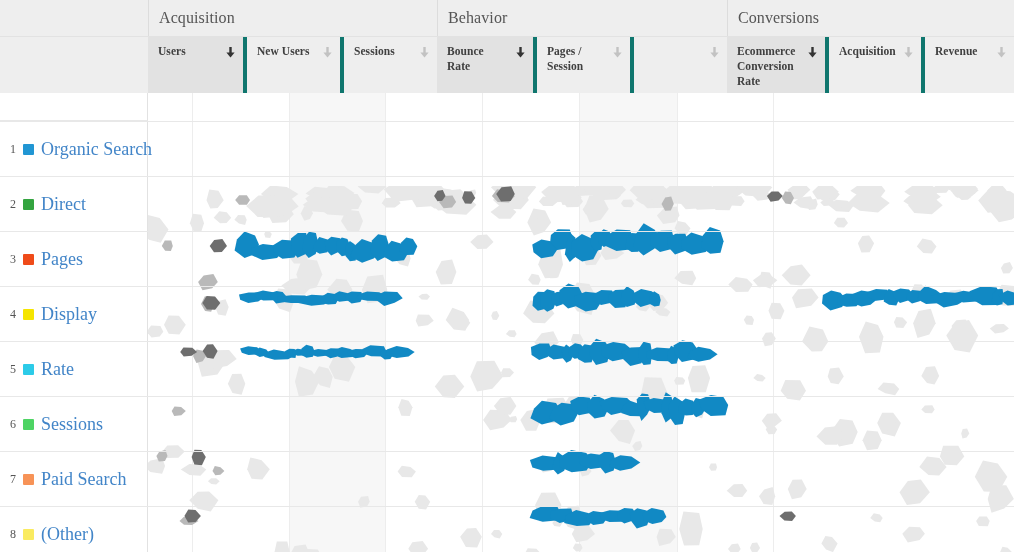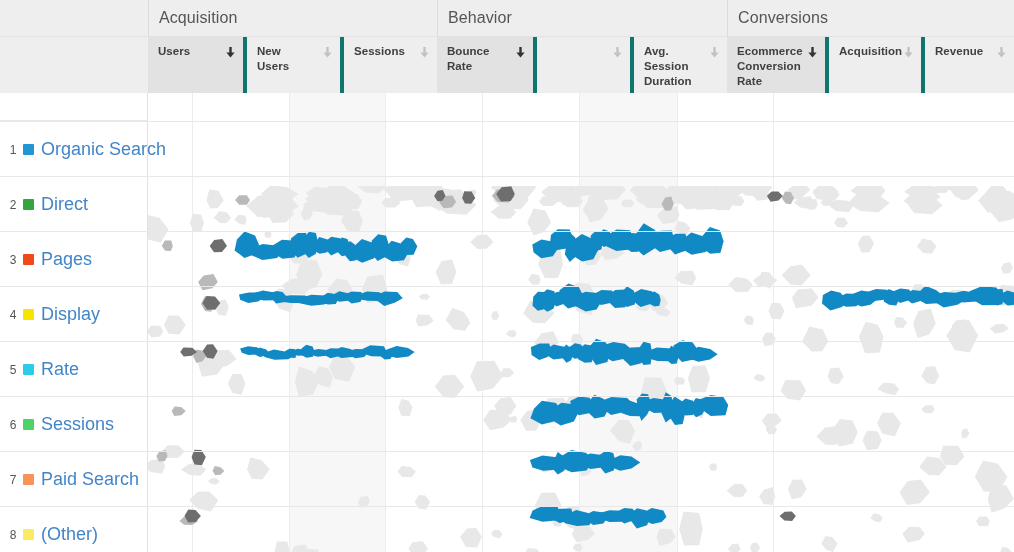--- a/index.html
+++ b/index.html
@@ -18,20 +18,21 @@
     height: 552px;
     background: #ffffff;
   }
 
   
   .grid {
     position: absolute;
     top: 0; left: 0;
     width: 1014px;
     height: 552px;
+    font-family: Liberation Serif, serif;
   }
 
   
   .group-band {
     position: absolute;
     top: 0; left: 0;
     width: 1014px; height: 36px;
     background: #eeeeee;
   }
   .group-cell {
@@ -231,30 +232,30 @@
         <div class="col-cell sorted nodivider" style="left: 437px; width: 96px;">
           <span class="col-title">Bounce Rate</span>
           <span class="sort-arrow">
             <svg width="9" height="11" viewBox="0 0 9 11">
               <rect x="3.3" y="0" width="2.4" height="6.4" fill="#333333"></rect>
               <path d="M0.4 5.6 L8.6 5.6 L4.5 10.6 Z" fill="#333333"></path>
             </svg>
           </span>
         </div>
         <div class="col-cell" style="left: 533px; width: 97px;">
+          <span class="col-title">Pages /
+Session</span>
           <span class="sort-arrow">
             <svg width="9" height="11" viewBox="0 0 9 11">
               <rect x="3.3" y="0" width="2.4" height="6.4" fill="#c2c2c2"></rect>
               <path d="M0.4 5.6 L8.6 5.6 L4.5 10.6 Z" fill="#c2c2c2"></path>
             </svg>
           </span>
         </div>
         <div class="col-cell" style="left: 630px; width: 97px;">
-          <span class="col-title">Avg. Session
-Duration</span>
           <span class="sort-arrow">
             <svg width="9" height="11" viewBox="0 0 9 11">
               <rect x="3.3" y="0" width="2.4" height="6.4" fill="#c2c2c2"></rect>
               <path d="M0.4 5.6 L8.6 5.6 L4.5 10.6 Z" fill="#c2c2c2"></path>
             </svg>
           </span>
         </div>
         <div class="col-cell sorted nodivider" style="left: 727px; width: 98px;">
           <span class="col-title">Ecommerce
 Conversion

